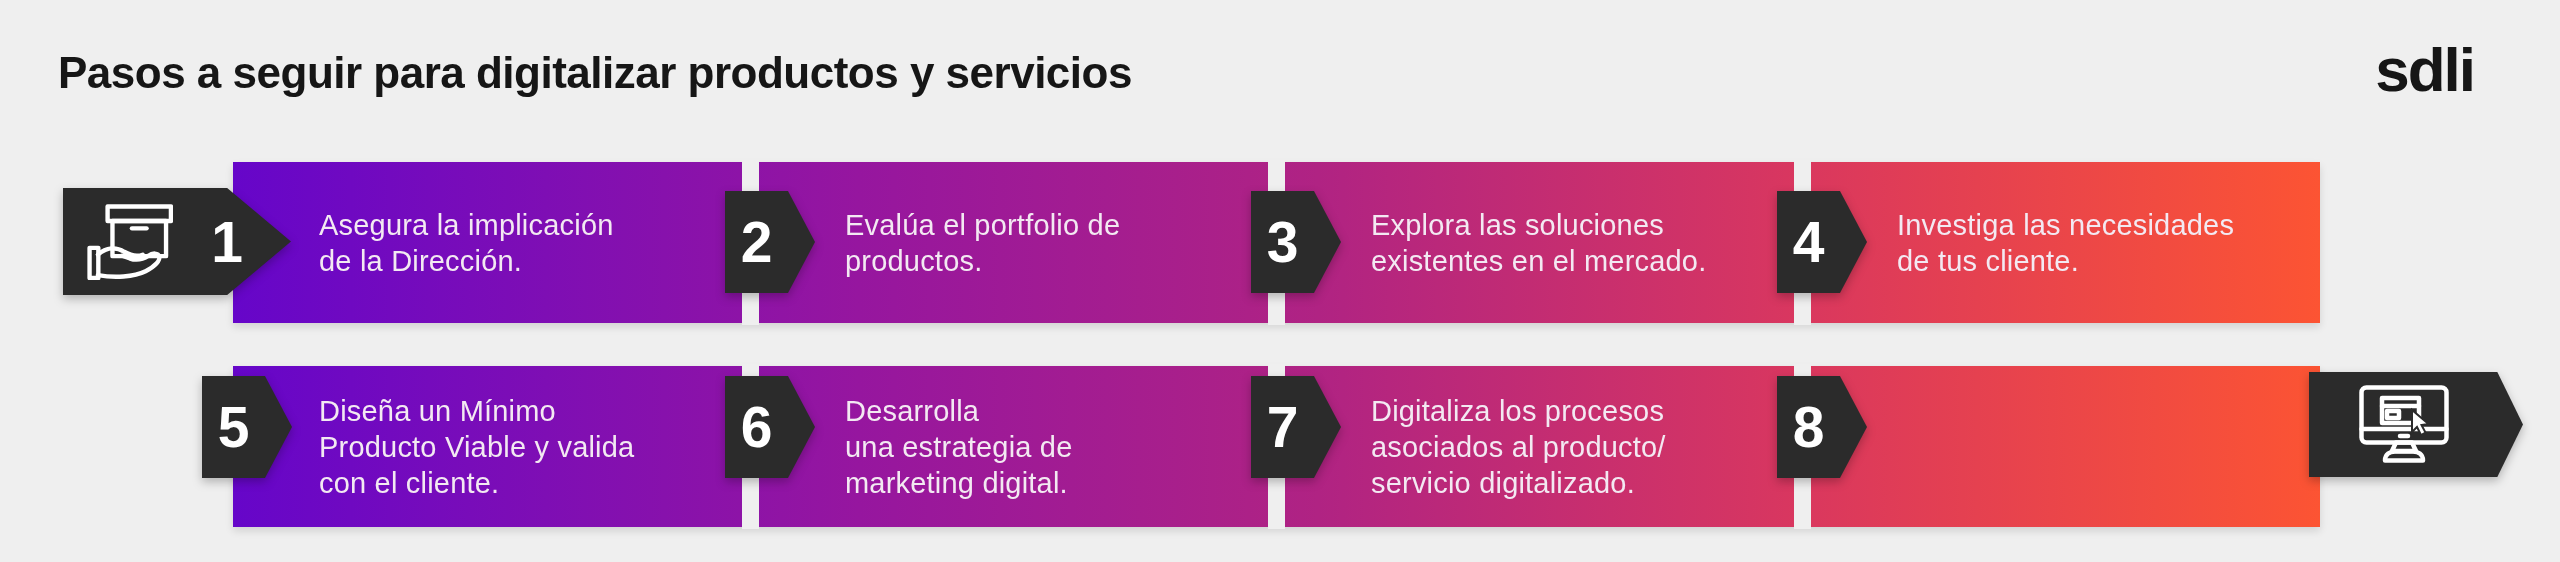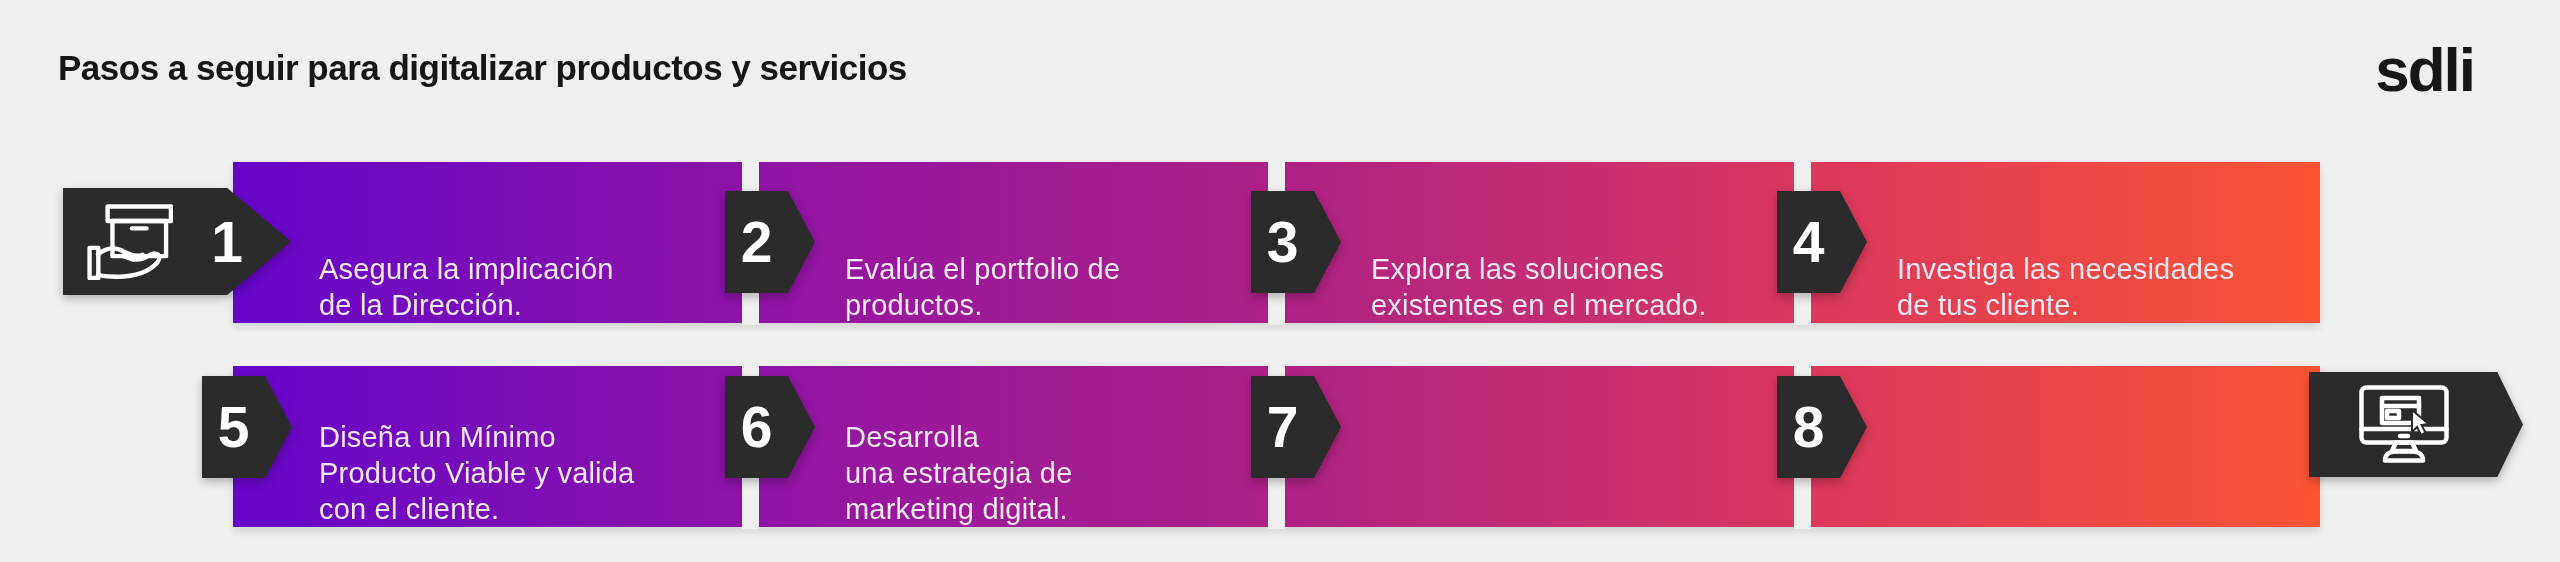--- a/index.html
+++ b/index.html
@@ -3,38 +3,38 @@
 <meta charset="utf-8">
 <style>
   html,body{margin:0;padding:0}
   body{
     width:2560px;height:562px;position:relative;overflow:hidden;
     background:#efefef;
     font-family:"Liberation Sans", sans-serif;
   }
   .title{
     position:absolute;left:58px;top:48px;
-    font-size:35px;font-weight:700;color:#161616;letter-spacing:-0.5px;
+    font-size:44px;font-weight:700;color:#161616;letter-spacing:-0.5px;
   }
   .logo{
     position:absolute;top:34px;right:86px;
     font-size:62px;font-weight:700;color:#161616;letter-spacing:-2px;
   }
   .band{
     position:absolute;left:233px;width:2087px;height:161px;
     background:linear-gradient(90deg,#6606c9 0%,#96169f 30%,#b02383 52%,#d9375f 75%,#fc5433 100%);
     box-shadow:0 4px 8px rgba(0,0,0,0.12);
   }
   .row1{top:162px}
   .row2{top:366px}
   .gap{position:absolute;top:-2px;width:17px;height:165px;background:#efefef}
   .g1{left:509px}.g2{left:1035px}.g3{left:1561px}
   .cell{
     position:absolute;top:0;height:100%;width:509px;
-    display:flex;align-items:flex-end;box-sizing:border-box;padding-left:86px;
+    display:flex;align-items:center;box-sizing:border-box;padding-left:86px;
   }
   .p1{left:0}.p2{left:526px}.p3{left:1052px}.p4{left:1578px}
   .steptext{
     color:#f3e9f2;font-size:29px;line-height:36px;font-weight:400;
     letter-spacing:0.2px;
   }
   .shadow{filter:drop-shadow(0 4px 5px rgba(0,0,0,0.25))}
   
   .chev-pos{position:absolute;width:90px;height:102px}
   .x2{left:725px}.x3{left:1251px}.x4{left:1777px}.x5{left:202px}
@@ -91,20 +91,23 @@
   <div class="gap g2"></div>
   <div class="gap g3"></div>
 </div>
 
 <div class="band row2">
   <div class="cell p1">
     <div class="steptext">Diseña un Mínimo<br>Producto Viable y valida<br>con el cliente.</div>
   </div>
   <div class="cell p2">
     <div class="steptext">Desarrolla<br>una estrategia de<br>marketing digital.</div>
+  </div>
+  <div class="cell p3">
+    <div class="steptext">Digitaliza los procesos<br>asociados al producto/<br>servicio digitalizado.</div>
   </div>
   <div class="gap g1"></div>
   <div class="gap g2"></div>
   <div class="gap g3"></div>
 </div>
 
 <div class="banner-left shadow">
   <div class="banner-left-shape">
     <svg width="86" height="76" viewBox="0 0 88 78">
       <rect class="icon-stroke" x="21" y="2.5" width="65" height="15"></rect>

